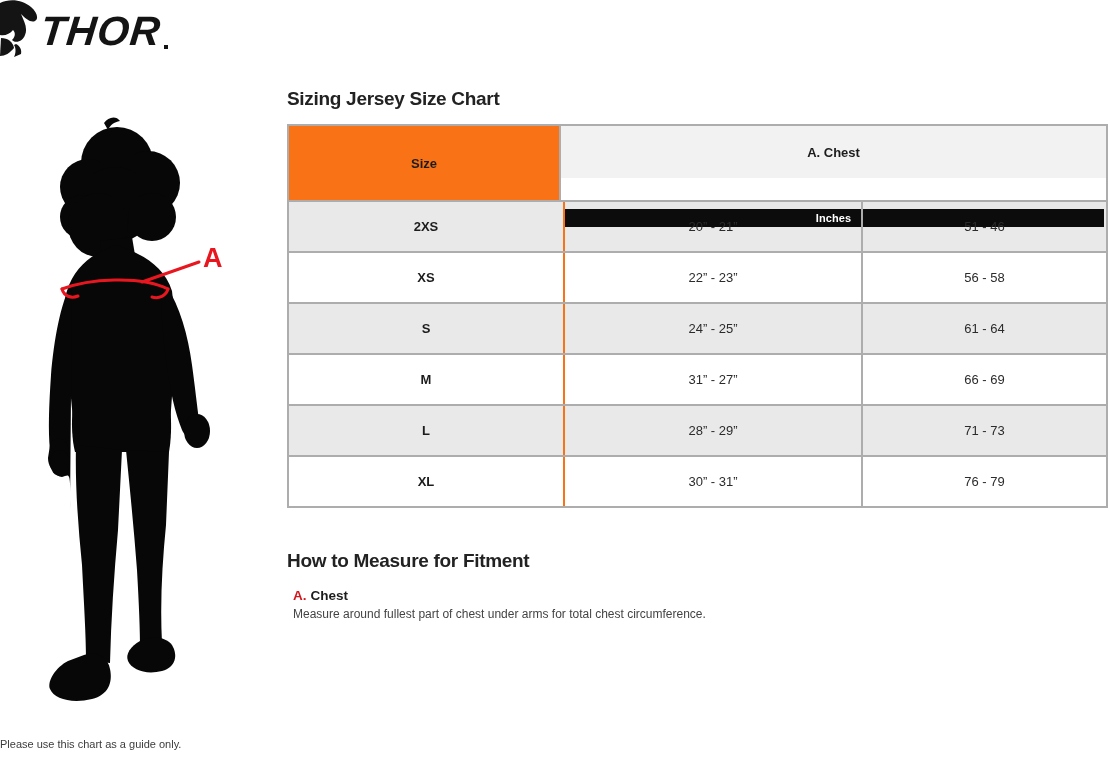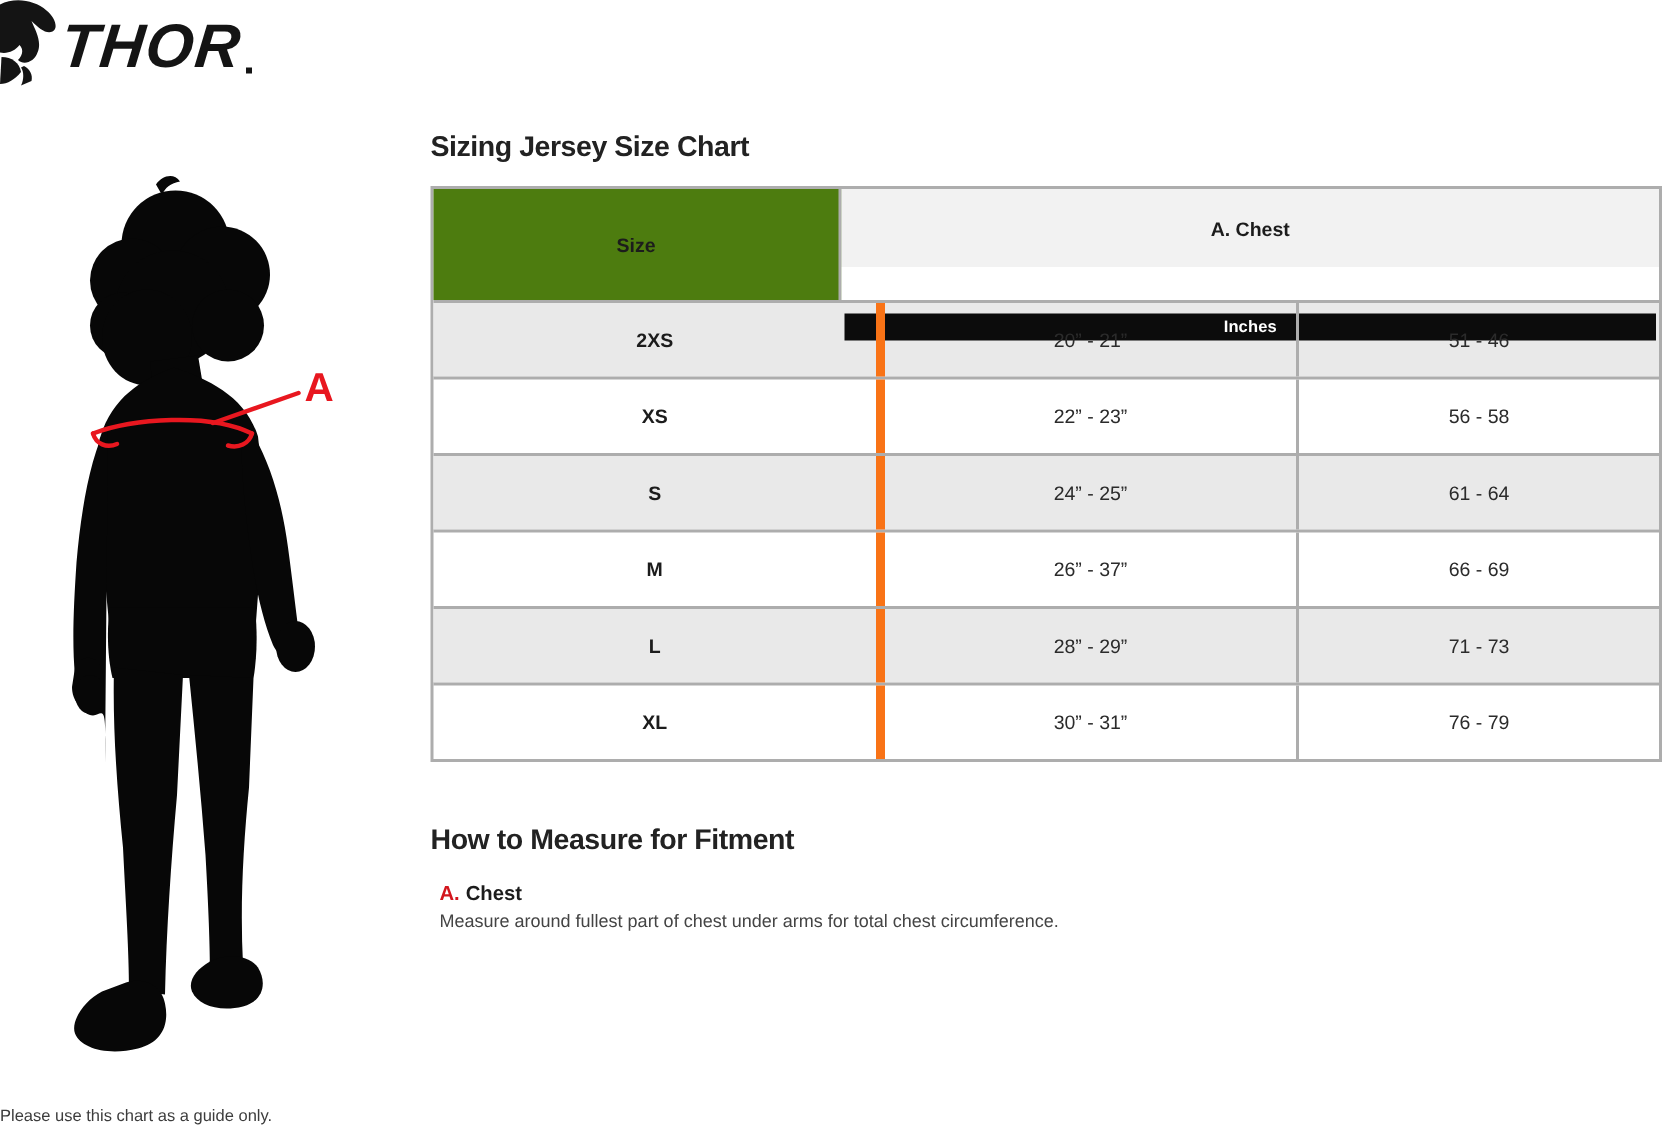--- a/index.html
+++ b/index.html
@@ -33,21 +33,21 @@
     border: 2px solid #adadad;
     background: #fff;
   }
   .thead {
     display: grid;
     grid-template-columns: 272px 276px 1fr;
     grid-template-rows: 52px 22px;
   }
   .cell-size {
     grid-column: 1; grid-row: 1 / 3;
-    background: #4d7c0f;
+    background: #f97316;
     border-right: 2px solid #adadad;
     display: flex; align-items: center; justify-content: center;
     font-size: 13px; font-weight: bold; color: #1c1c1c;
   }
   .cell-chest {
     grid-column: 2 / 4; grid-row: 1;
     background: #f2f2f2;
     display: flex; align-items: center; justify-content: center;
     font-size: 13px; font-weight: bold; color: #1c1c1c;
   }
@@ -65,22 +65,22 @@
   .trow {
     display: flex;
     border-top: 2px solid #adadad;
     height: 51px;
   }
   .trow.alt { background: #e9e9e9; }
   .td {
     display: flex; align-items: center; justify-content: center;
     font-size: 13px; color: #2b2b2b;
   }
-  .td.size { width: 301px; border-right: 6px solid #f97316; font-weight: bold; color: #1c1c1c; }
-  .td.in   { width: 276px; border-right: 2px solid #adadad; }
+  .td.size { width: 276px; border-right: 2px solid #f97316; font-weight: bold; color: #1c1c1c; }
+  .td.in   { width: 298px; border-right: 2px solid #adadad; }
   .td.cm   { flex: 1; }
 
   
   .measure { margin-top: 42px; }
   .measure-item { padding-left: 6px; margin-top: 16px; }
   .measure-item-title { font-size: 13.5px; font-weight: bold; color: #1c1c1c; }
   .measure-key { color: #d3161d; margin-right: 4px; }
   .measure-desc { font-size: 12px; color: #444; margin-top: 4px; line-height: 14px; }
 
   
@@ -167,21 +167,21 @@
         <div class="td in">22” - 23”</div>
         <div class="td cm">56 - 58</div>
       </div>
       <div class="trow alt">
         <div class="td size">S</div>
         <div class="td in">24” - 25”</div>
         <div class="td cm">61 - 64</div>
       </div>
       <div class="trow">
         <div class="td size">M</div>
-        <div class="td in">26” - 37”</div>
+        <div class="td in">31” - 27”</div>
         <div class="td cm">66 - 69</div>
       </div>
       <div class="trow alt">
         <div class="td size">L</div>
         <div class="td in">28” - 29”</div>
         <div class="td cm">71 - 73</div>
       </div>
       <div class="trow">
         <div class="td size">XL</div>
         <div class="td in">30” - 31”</div>

